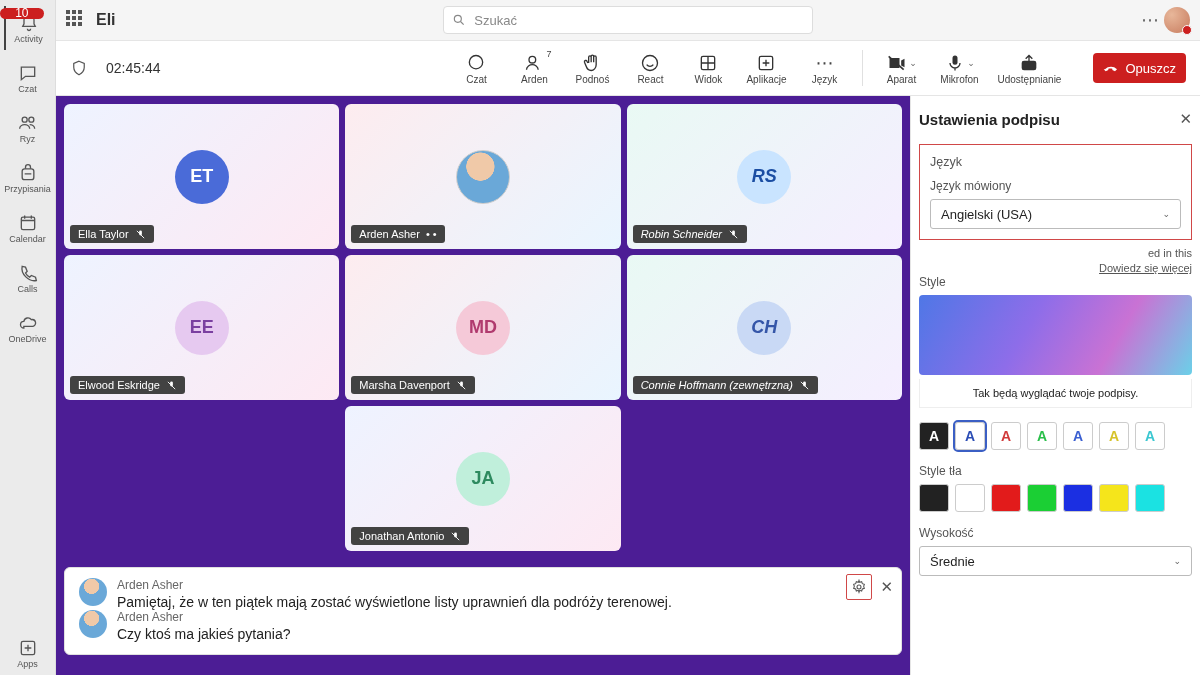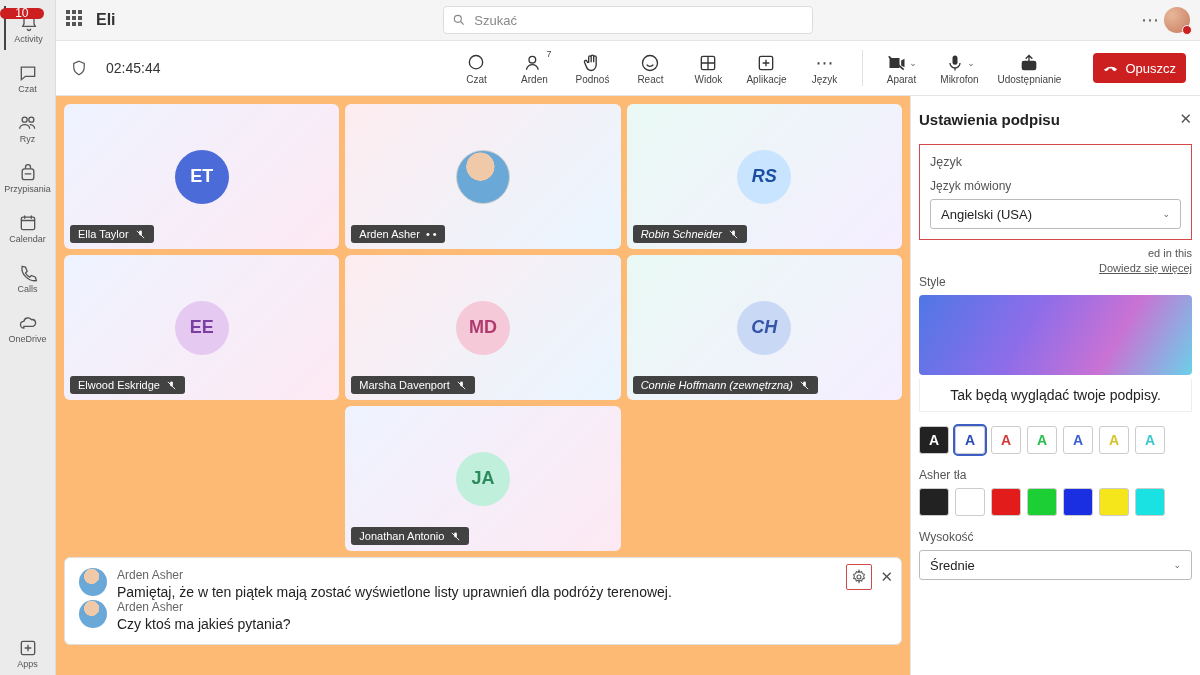--- a/index.html
+++ b/index.html
@@ -26,21 +26,21 @@
 .timer{font-size:14px;color:#333;}
 .meet-group{display:flex;align-items:flex-start;gap:18px;}
 .mb{display:flex;flex-direction:column;align-items:center;font-size:10px;color:#444;cursor:pointer;min-width:40px;}
 .mb-ic{width:22px;height:22px;display:flex;align-items:center;justify-content:center;position:relative;}
 .mb-ic sup{position:absolute;top:-3px;right:-6px;font-size:9px;}
 .divider{width:1px;height:36px;background:#e0e0e0;}
 .mb-drop{display:flex;align-items:center;gap:1px;}
 .chevd{font-size:9px;color:#666;}
 .leave{background:#cc1f1f;color:#fff;border-radius:4px;padding:7px 10px;display:flex;align-items:center;gap:6px;font-size:13px;cursor:pointer;margin-left:14px;}
 .content{flex:1;display:flex;overflow:hidden;}
-.stage{flex:1;background:#fdba74;padding:8px 8px 0 8px;display:flex;flex-direction:column;gap:6px;overflow:hidden;}
+.stage{flex:1;background:#4c1d95;padding:8px 8px 0 8px;display:flex;flex-direction:column;gap:16px;overflow:hidden;}
 .grid{display:grid;grid-template-columns:repeat(3,1fr);gap:6px;}
 .tile{position:relative;height:145px;border-radius:6px;background:linear-gradient(135deg,#eef3ff,#fde9f3);display:flex;align-items:center;justify-content:center;}
 .tile.c2{background:linear-gradient(135deg,#fdecef,#e9f5ff);}
 .tile.c3{background:linear-gradient(135deg,#e9f9f4,#f5eeff);font-style:italic;}
 .tile.single{grid-column:2/3;}
 .avc{width:54px;height:54px;border-radius:50%;display:flex;align-items:center;justify-content:center;font-size:18px;font-weight:600;}
 .av-photo{width:54px;height:54px;border-radius:50%;background:radial-gradient(circle at 45% 30%,#f0c9a8 0 30%,#6aa8d8 31% 100%);border:1px solid #ccc;}
 .namebar{position:absolute;left:6px;bottom:6px;background:#424242;color:#fff;font-size:11px;padding:3px 8px;border-radius:3px;display:flex;align-items:center;gap:6px;}
 .mic-off{width:11px;height:11px;}
 .captions{background:#fff;border:1px solid #e0e0e0;border-radius:6px;padding:10px 14px 12px 14px;position:relative;display:flex;flex-direction:column;gap:8px;}
@@ -55,21 +55,21 @@
 .panel-head{display:flex;justify-content:space-between;align-items:center;margin-bottom:16px;}
 .panel-title{font-size:15px;font-weight:600;}
 .lang-box{border:1.5px solid #d04848;padding:10px;margin-bottom:6px;}
 .lbl{color:#555;margin-bottom:10px;}
 .lbl2{color:#555;margin-bottom:6px;font-size:12px;}
 .select{border:1px solid #bbb;border-radius:3px;height:30px;display:flex;align-items:center;justify-content:space-between;padding:0 10px;font-size:13px;background:#fff;cursor:pointer;}
 .hint{font-size:11px;color:#555;margin:6px 0 14px;line-height:1.4;}
 .hint a{color:#555;text-decoration:underline;float:right;}
 .sect{font-size:12px;color:#555;margin-bottom:6px;}
 .preview{height:80px;border-radius:4px;background:linear-gradient(120deg,#4f77e6,#8e6de9 40%,#c972d4 70%,#6bd0e8);margin-bottom:4px;}
-.preview-cap{background:#fff;text-align:center;font-size:14px;padding:8px 4px;border:1px solid #eee;border-top:none;margin-bottom:14px;}
+.preview-cap{background:#fff;text-align:center;font-size:11px;padding:8px 4px;border:1px solid #eee;border-top:none;margin-bottom:14px;}
 .swatches{display:flex;gap:6px;margin-bottom:14px;flex-wrap:wrap;}
 .sw{width:30px;height:28px;border:1px solid #ccc;border-radius:3px;display:flex;align-items:center;justify-content:center;font-size:14px;font-weight:600;cursor:pointer;}
 .sw.sel{outline:2px solid #3b5fc4;}
 .bgrow{display:flex;gap:6px;margin-bottom:14px;}
 .bg{width:30px;height:28px;border:1px solid #ccc;border-radius:3px;cursor:pointer;}
 svg{display:block;}
 </style>
 </head>
 <body>
 
@@ -408,21 +408,21 @@
         <div class="preview-cap">Tak będą wyglądać twoje podpisy.</div>
         <div class="swatches" id="font-sw">
             <div class="sw" style="background: rgb(34, 34, 34); color: rgb(255, 255, 255);">A</div>
             <div class="sw sel" style="background: rgb(255, 255, 255); color: rgb(43, 77, 181);">A</div>
             <div class="sw" style="background: rgb(255, 255, 255); color: rgb(209, 58, 58);">A</div>
             <div class="sw" style="background: rgb(255, 255, 255); color: rgb(42, 191, 74);">A</div>
             <div class="sw" style="background: rgb(255, 255, 255); color: rgb(58, 95, 209);">A</div>
             <div class="sw" style="background: rgb(255, 255, 255); color: rgb(214, 195, 42);">A</div>
             <div class="sw" style="background: rgb(255, 255, 255); color: rgb(58, 199, 209);">A</div>
           </div>
-        <div class="sect">Asher tła</div>
+        <div class="sect">Style tła</div>
         <div class="bgrow" id="bg-sw">
             <div class="bg" style="background: rgb(34, 34, 34);"></div>
             <div class="bg" style="background: rgb(255, 255, 255);"></div>
             <div class="bg" style="background: rgb(226, 27, 27);"></div>
             <div class="bg" style="background: rgb(27, 207, 52);"></div>
             <div class="bg" style="background: rgb(27, 47, 226);"></div>
             <div class="bg" style="background: rgb(245, 229, 27);"></div>
             <div class="bg" style="background: rgb(27, 226, 226);"></div>
           </div>
         <div class="sect">Wysokość</div>

